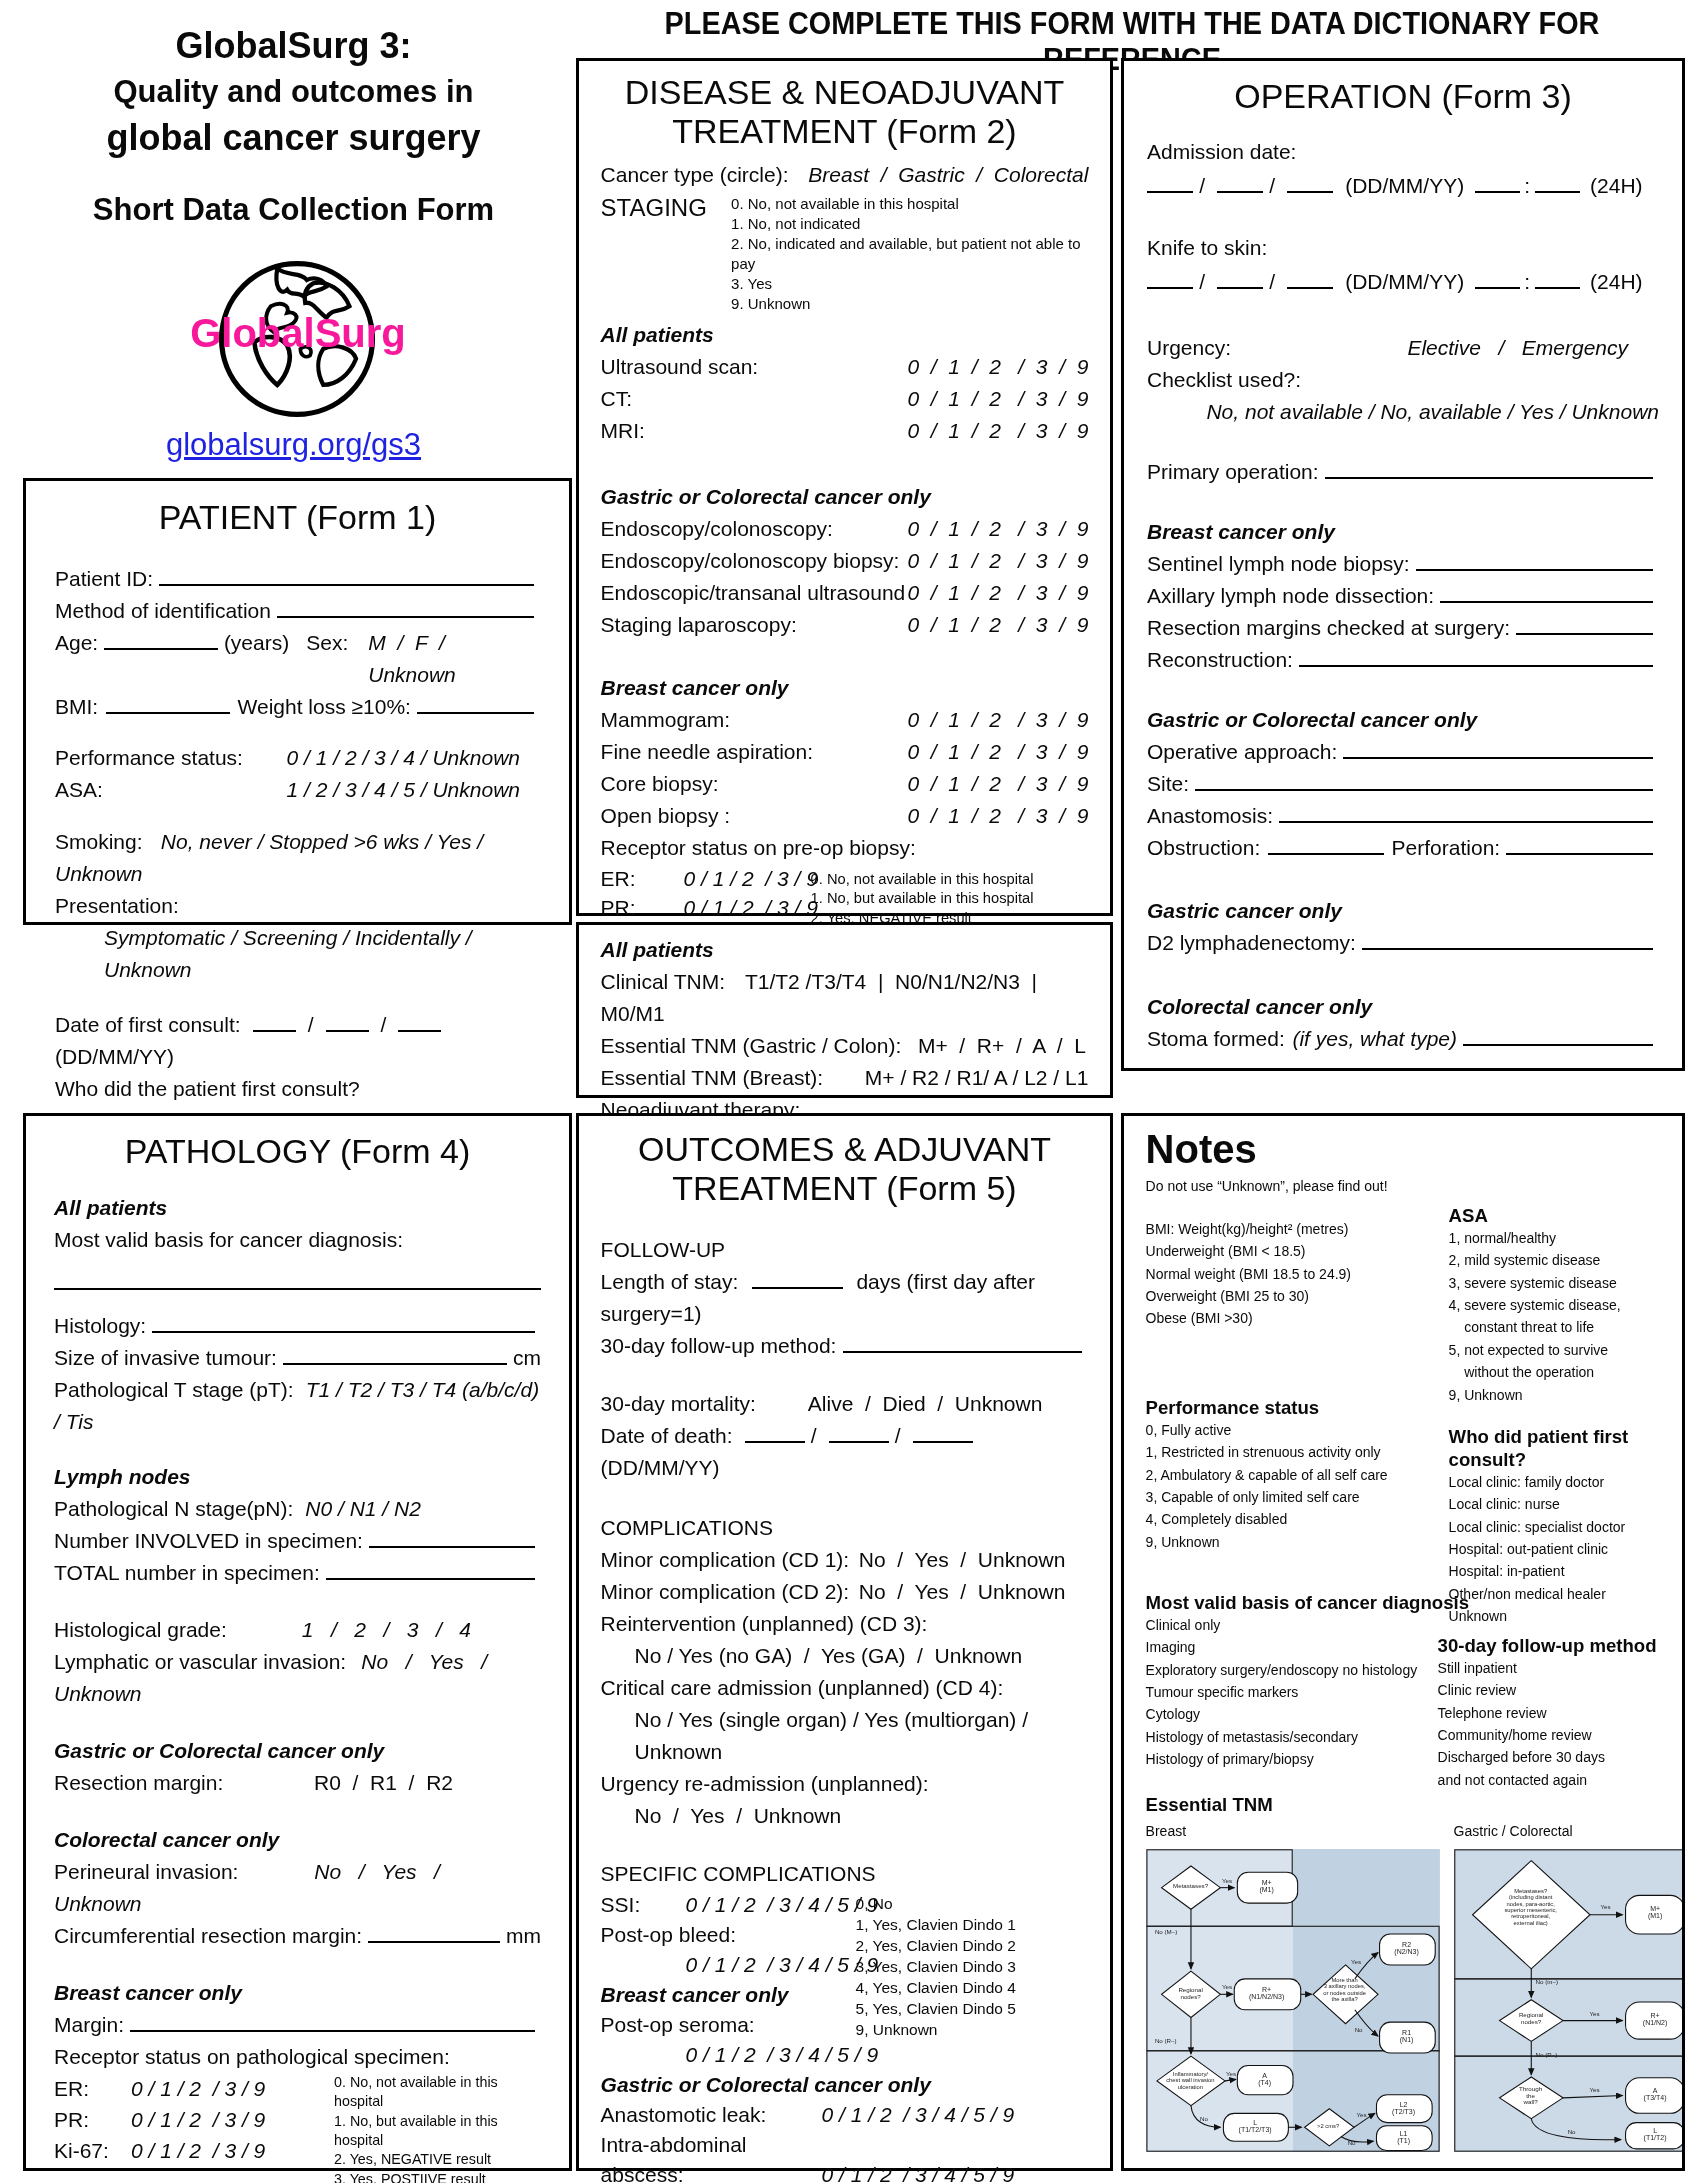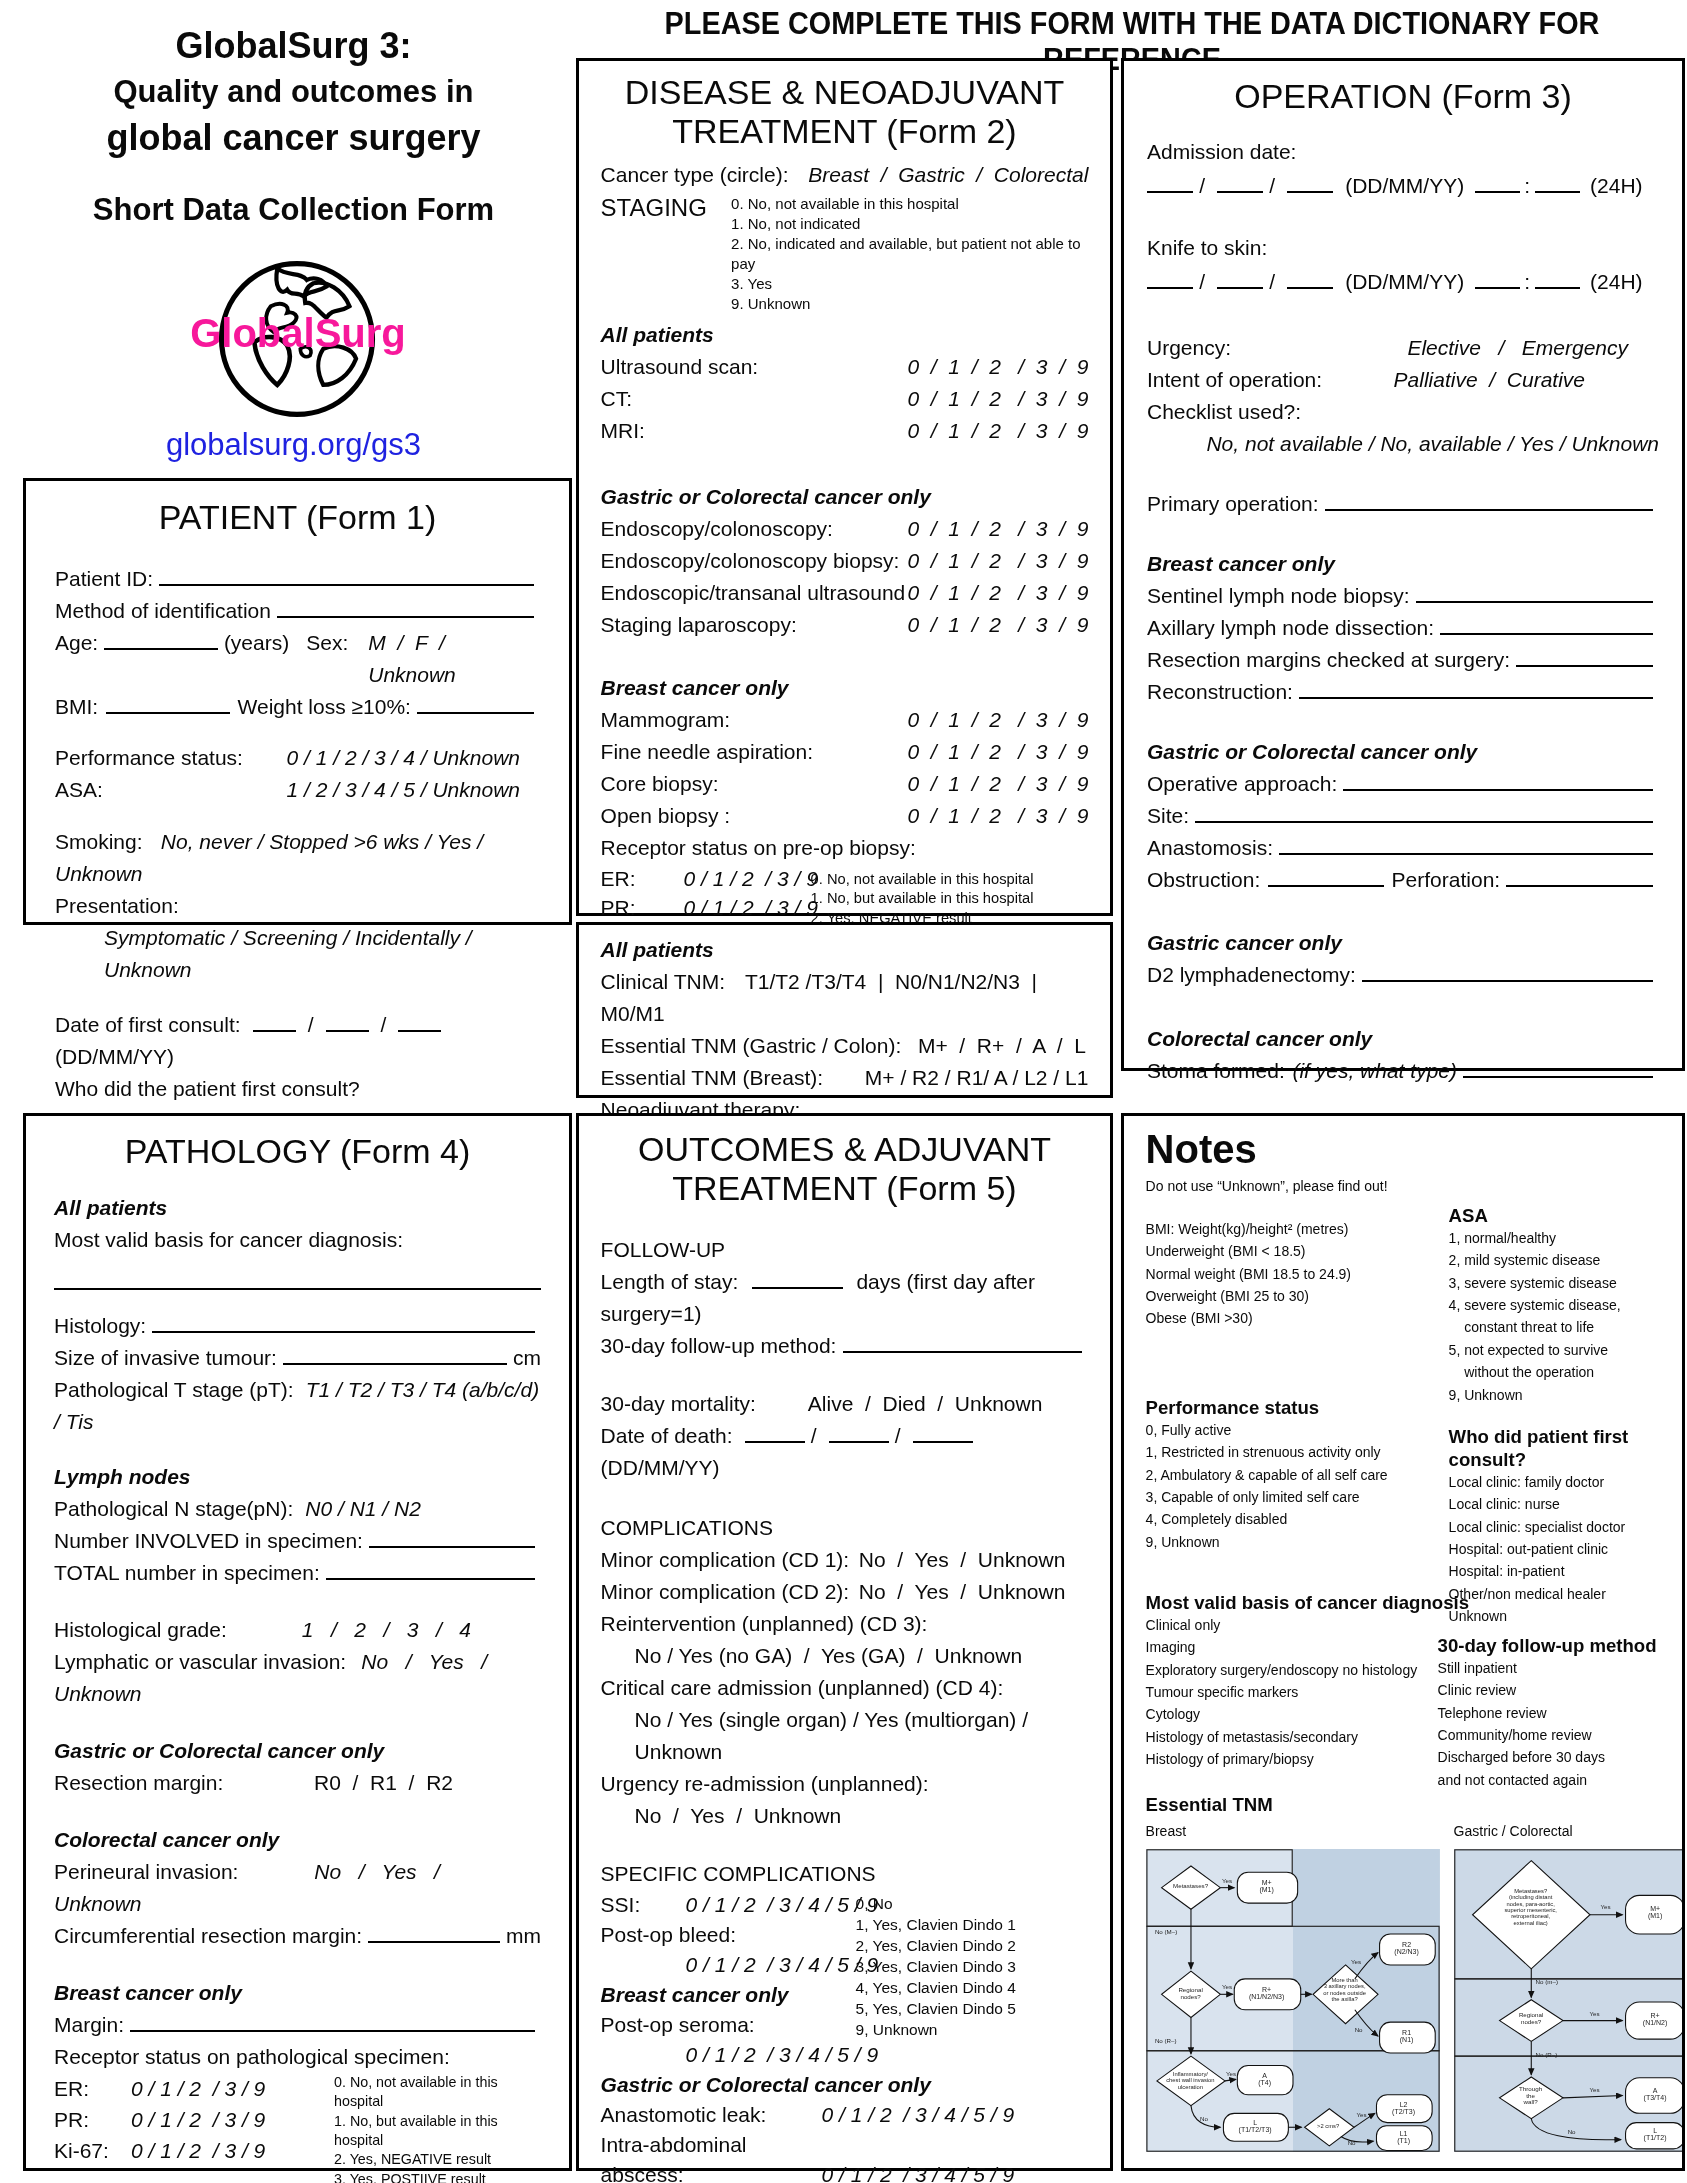--- a/index.html
+++ b/index.html
@@ -20,21 +20,21 @@
   .bl.fx{flex:1;margin:0 6.2px}
   .opt{font-style:italic;white-space:pre-wrap}
   .hdr{font-weight:700;font-style:italic}
   .sp{width:100%}
   .fl{position:absolute;text-align:center;white-space:pre-line;font-size:7px;line-height:1.1;color:#222}
   .fl.left{text-align:left}
   .flowwrap{position:absolute}
   .notes-abs{position:absolute}
   .nl{font-size:14px;line-height:22.4px;white-space:pre-wrap}
   .nh{font-size:18.6px;font-weight:700;line-height:23px}
-  a.link{color:var(--link-blue);cursor:pointer}
+  a.link{color:var(--link-blue);text-decoration:underline;cursor:pointer}
 </style>
 </head>
 <body>
 
 <div id="page">
 
   <div style="position:absolute;left:576px;top:6.2px;width:1112px;text-align:center;font-weight:700;font-size:31px;transform:scaleX(0.93);transform-origin:center;">PLEASE COMPLETE THIS FORM WITH THE DATA DICTIONARY FOR REFERENCE</div>
 
   <div style="position:absolute;left:23px;top:23px;width:541px;text-align:center;">
     <div style="font-weight:700;font-size:36px;line-height:46px">GlobalSurg 3:</div>
@@ -245,24 +245,20 @@
       <span class="bl" style="width:46px;margin:0 6.2px"></span><span>/</span>
       <span class="bl" style="width:46px;margin:0 6.2px"></span>
       <span>(DD/MM/YY)</span>
       <span class="bl" style="width:45px;margin:0 4.6px"></span><span>:</span><span class="bl" style="width:45px;margin:0 4.6px"></span>
       <span>(24H)</span>
     </div>
     <div class="sp" style="height:32px"></div>
     <div class="l row">
       <span>Urgency:</span>
       <span class="opt" style="padding-right:31px">Elective   /   Emergency</span>
-    </div>
-    <div class="l row">
-      <span>Intent of operation:</span>
-      <span class="opt" style="padding-right:74px">Palliative  /  Curative</span>
     </div>
     <div class="l">Checklist used?:</div>
     <div class="l opt" style="text-align:right">No, not available / No, available / Yes / Unknown</div>
     <div class="sp" style="height:28px"></div>
     <div class="l row">
       <span>Primary operation:</span>
         <span class="bl fx"></span>
     </div>
     <div class="sp" style="height:28px"></div>
     <div class="l hdr">Breast cancer only</div>

